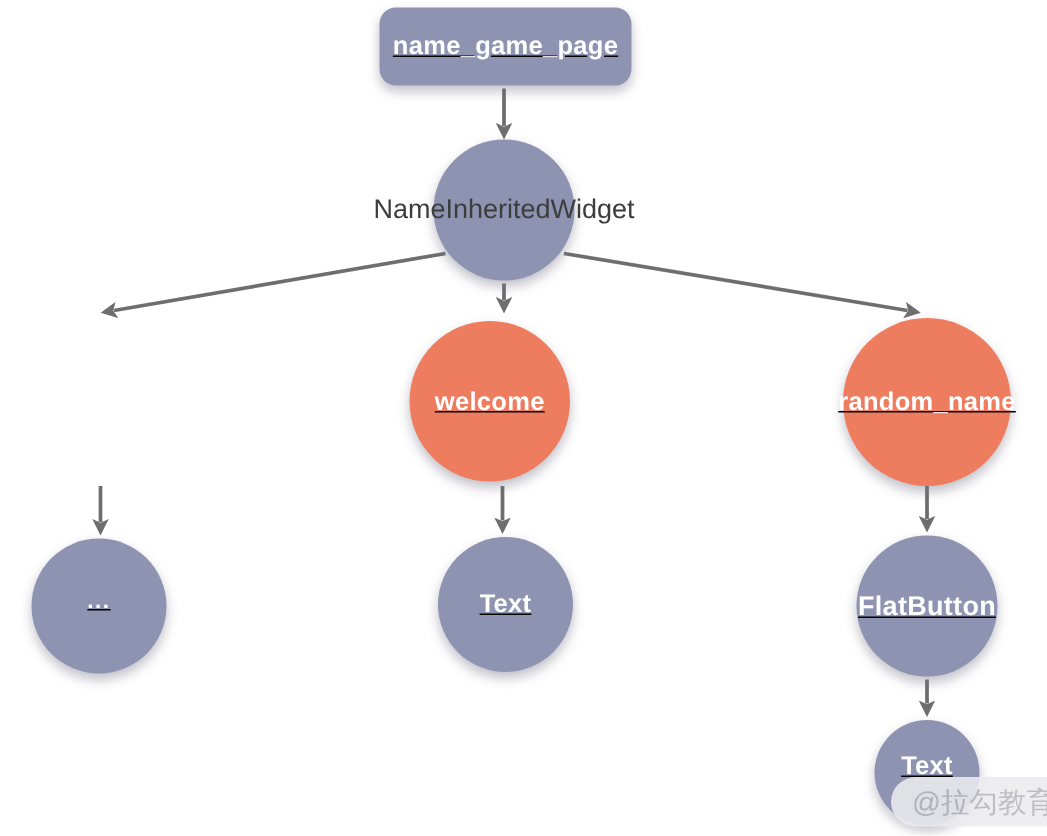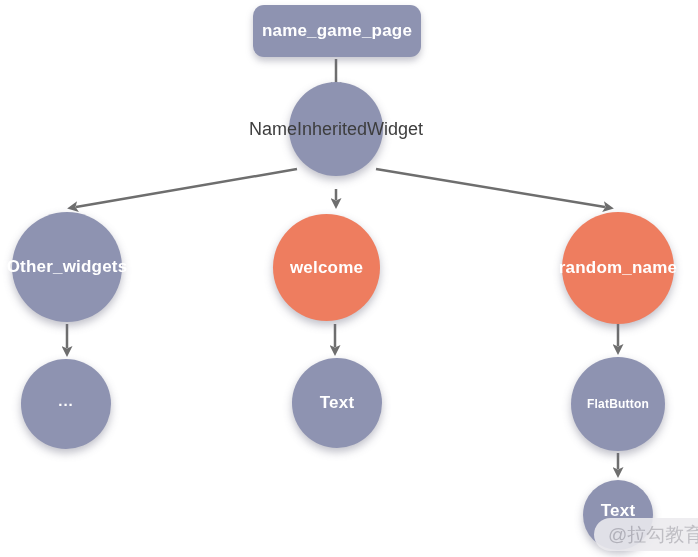--- a/index.html
+++ b/index.html
@@ -11,49 +11,49 @@
     --watermark-bg:#ECEBEF;
     --watermark-text:#B7B6BC;
   }
   html,body{margin:0;padding:0;background:#fff;}
   .stage{
     position:relative;width:698px;height:557px;background:#FFFFFF;overflow:hidden;
     font-family:"Liberation Sans","DejaVu Sans",sans-serif;
   }
   .arrows{position:absolute;left:0;top:0;width:698px;height:557px;z-index:1;}
   .arrows line{stroke:var(--arrow);stroke-width:2.5;}
-  .node{position:absolute;display:flex;align-items:center;justify-content:center;z-index:2;}
+  .node{position:absolute;display:flex;align-items:center;justify-content:center;z-index:2;text-decoration:underline;}
   .box{
     background:var(--node-purple);border-radius:11px;
     box-shadow:0 4px 7px rgba(113,113,133,.40);
   }
   .circle{
     border-radius:50%;
     box-shadow:0 4px 8px rgba(113,113,133,.45);
   }
   .purple{background:var(--node-purple);}
   .orange{background:var(--node-orange);}
   .nlabel{
     color:var(--label-light);font-weight:bold;font-size:17px;white-space:nowrap;
     text-align:center;letter-spacing:.2px;
   }
   #n-root{left:253px;top:5px;width:168px;height:52px;}
-  #n-inherited{left:289px;top:82px;width:94px;height:94px;}
+  #n-inherited{left:289px;top:93px;width:94px;height:94px;}
   #n-inherited .clabel{
     position:absolute;left:50%;top:50%;transform:translate(-50%,-50%);
     color:var(--label-dark);font-size:18px;font-weight:normal;white-space:nowrap;z-index:3;
   }
   #n-other{left:12px;top:212px;width:110px;height:110px;}
   #n-welcome{left:273px;top:214px;width:107px;height:107px;}
   #n-random{left:562px;top:212px;width:112px;height:112px;justify-content:center;}
   #n-dots{left:21px;top:359px;width:90px;height:90px;}
   #n-dots .nlabel{font-size:15px;letter-spacing:1px;margin-top:-8px;}
   #n-text1{left:292px;top:358px;width:90px;height:90px;}
   #n-flat{left:571px;top:357px;width:94px;height:94px;}
-  #n-flat .nlabel{font-size:12px;text-align:right;}
+  #n-flat .nlabel{font-size:18px;text-align:right;}
   #n-text2{left:583px;top:480px;width:70px;height:70px;}
   #n-text2 .nlabel{margin-top:-8px;}
   .watermark{
     position:absolute;left:594px;top:518px;height:33px;z-index:10;
     display:flex;align-items:center;padding:0 14px;border-radius:17px;
     background:var(--watermark-bg);opacity:.88;
   }
   .watermark span{color:var(--watermark-text);font-size:19px;white-space:nowrap;}
 </style>
 </head>
@@ -78,23 +78,20 @@
   </svg>
 
   <div id="n-root" class="node box">
     <span class="nlabel">name_game_page</span>
   </div>
 
   <div id="n-inherited" class="node circle purple">
     <div class="clabel">NameInheritedWidget</div>
   </div>
 
-  <div id="n-other" class="node circle purple">
-    <span class="nlabel">Other_widgets</span>
-  </div>
 
   <div id="n-welcome" class="node circle orange">
     <span class="nlabel">welcome</span>
   </div>
 
   <div id="n-random" class="node circle orange">
     <span class="nlabel">random_name</span>
   </div>
 
   <div id="n-dots" class="node circle purple">

